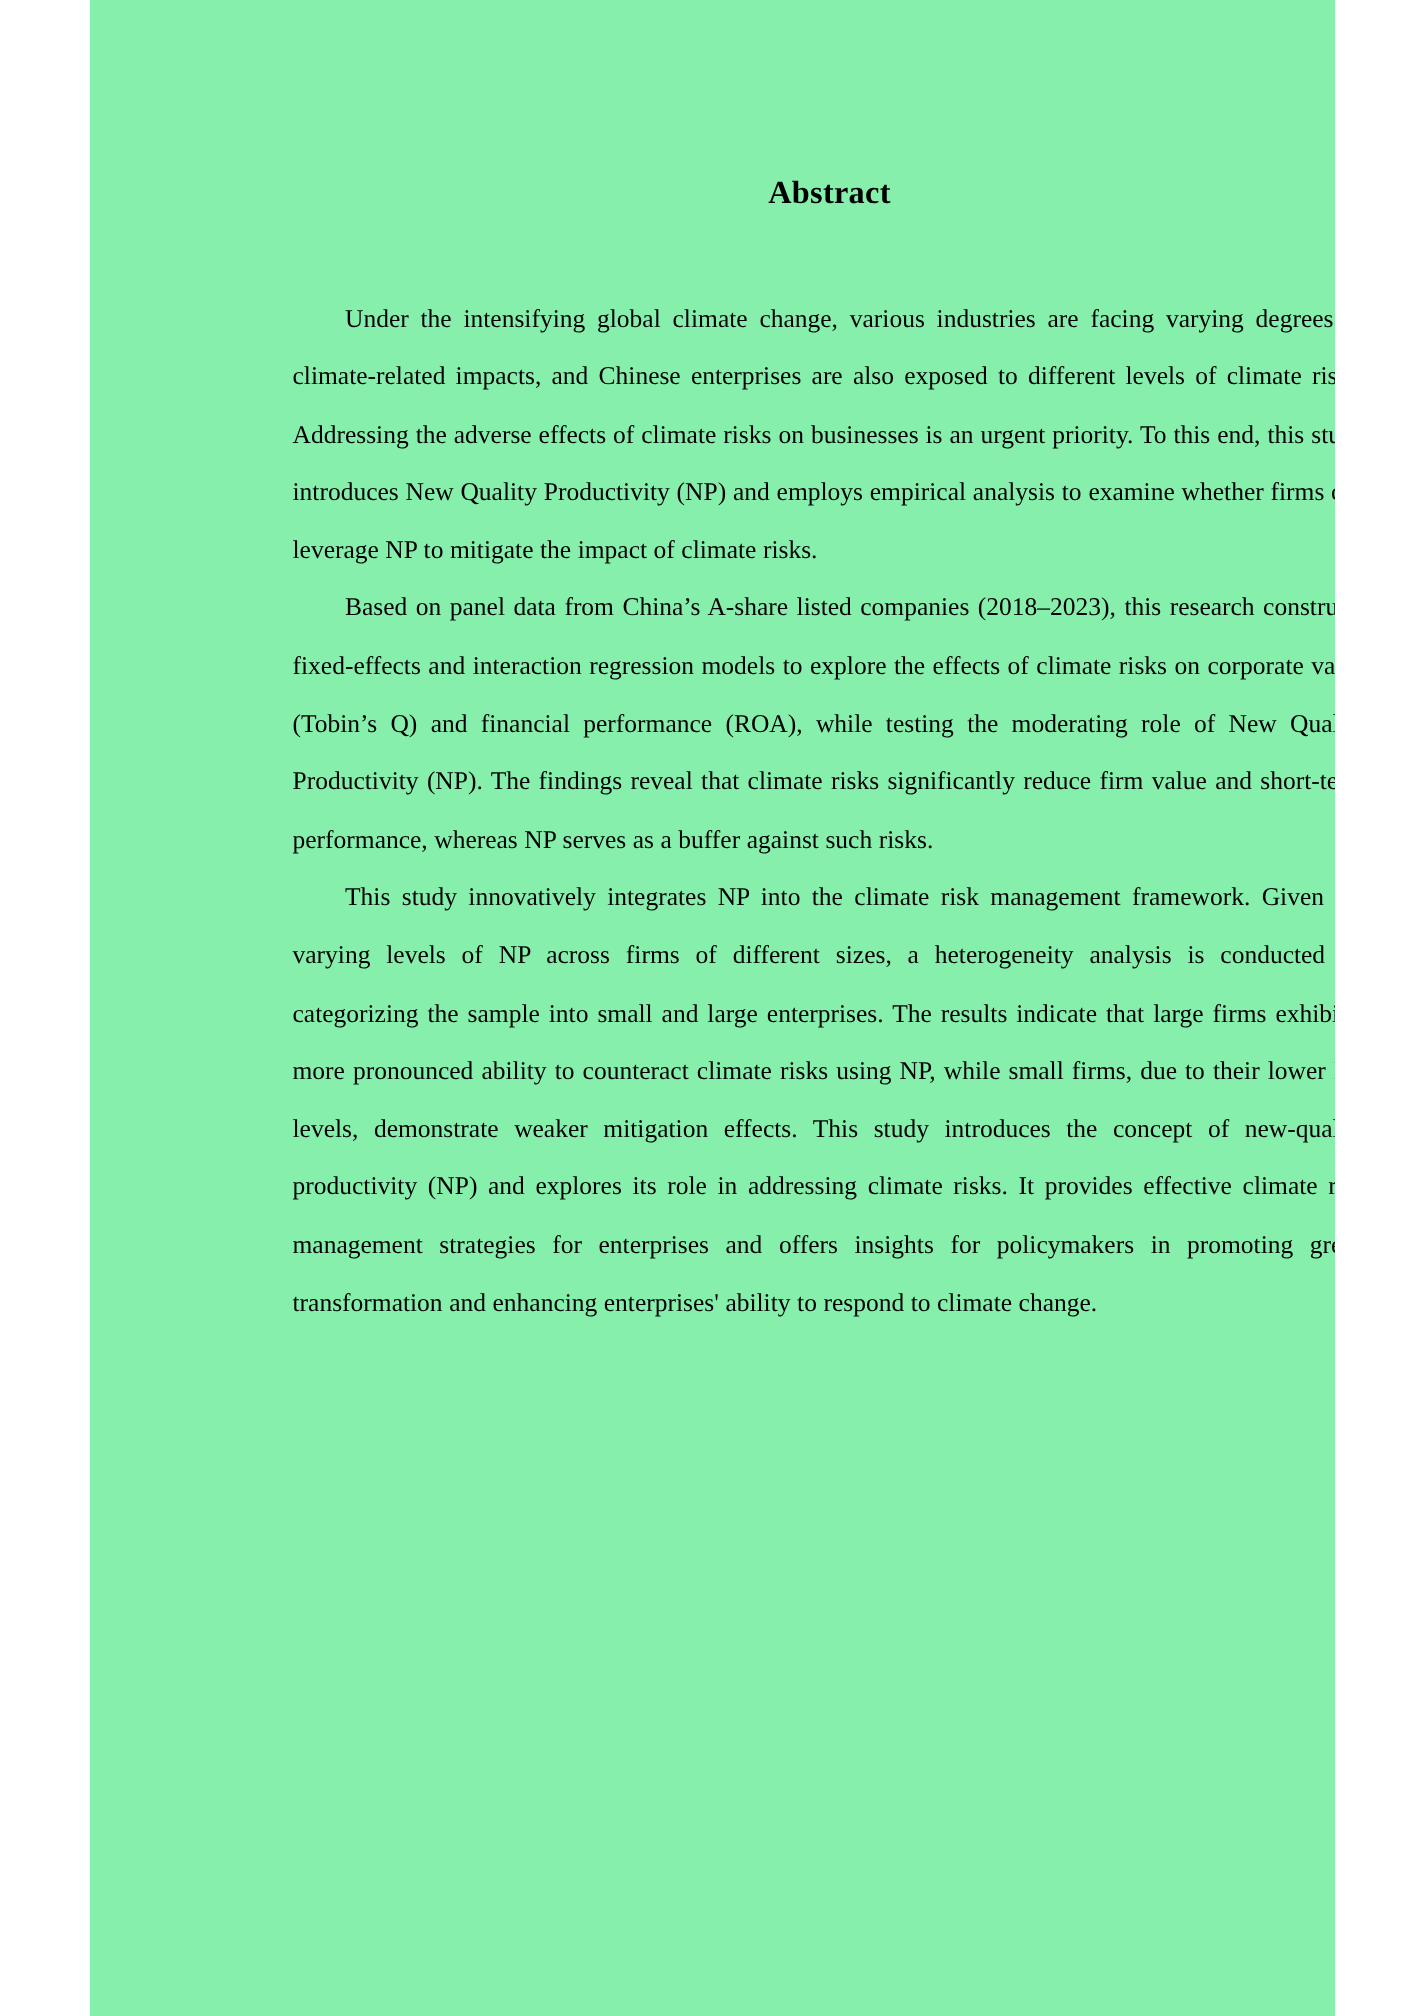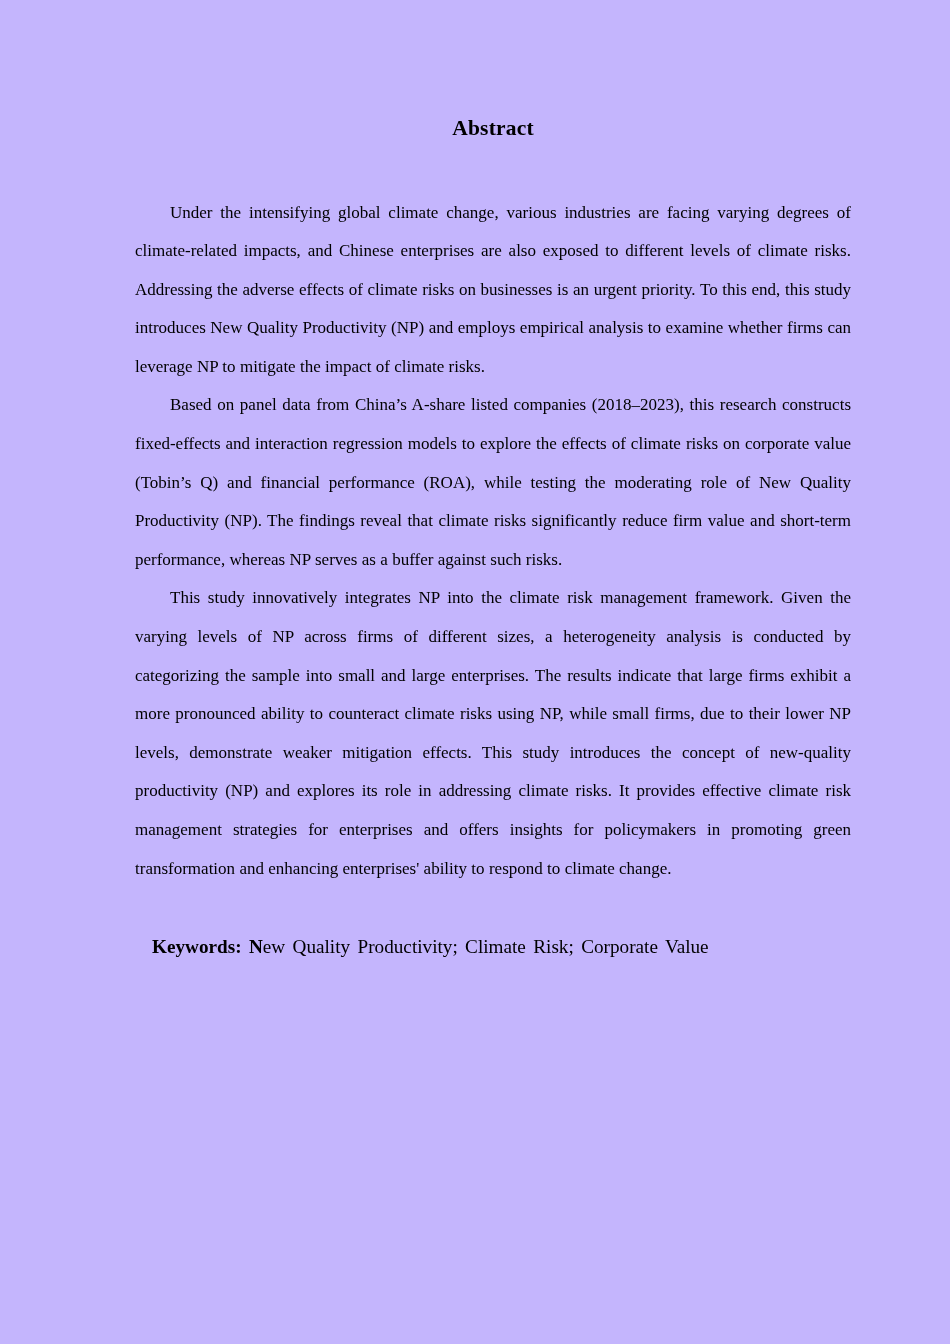--- a/index.html
+++ b/index.html
@@ -8,24 +8,24 @@
     padding: 0;
     background: #ffffff;
   }
   body {
     font-family: "Liberation Serif", "DejaVu Serif", serif;
     color: #000000;
     -webkit-font-smoothing: antialiased;
   }
   .page {
     position: relative;
-    width: 950px;
+    width: 830px;
     height: 1344px;
     margin: 0 auto;
-    background: #c4b5fd;
+    background: #86efac;
     overflow: hidden;
     box-sizing: border-box;
   }
   .content {
     position: absolute;
     left: 135px;
     top: 0;
     width: 716px; 
   }
   .doc-title {
@@ -83,17 +83,16 @@
     <h1 class="doc-title">Abstract</h1>
 
     <div class="body-block">
 
       <p class="para">Under the intensifying global climate change, various industries are facing varying degrees of climate-related impacts, and Chinese enterprises are also exposed to different levels of climate risks. Addressing the adverse effects of climate risks on businesses is an urgent priority. To this end, this study introduces New Quality Productivity (NP) and employs empirical analysis to examine whether firms can leverage NP to mitigate the impact of climate risks.</p>
 
       <p class="para">Based on panel data from China’s A-share listed companies (2018–2023), this research constructs fixed-effects and interaction regression models to explore the effects of climate risks on corporate value (Tobin’s Q) and financial performance (ROA), while testing the moderating role of New Quality Productivity (NP). The findings reveal that climate risks significantly reduce firm value and short-term performance, whereas NP serves as a buffer against such risks.</p>
 
       <p class="para">This study innovatively integrates NP into the climate risk management framework. Given the varying levels of NP across firms of different sizes, a heterogeneity analysis is conducted by categorizing the sample into small and large enterprises. The results indicate that large firms exhibit a more pronounced ability to counteract climate risks using NP, while small firms, due to their lower NP levels, demonstrate weaker mitigation effects. This study introduces the concept of new-quality productivity (NP) and explores its role in addressing climate risks. It provides effective climate risk management strategies for enterprises and offers insights for policymakers in promoting green transformation and enhancing enterprises' ability to respond to climate change.</p>
 
-      <p class="keywords-line"><span class="kw-label">Keywords:</span><span>&nbsp;</span><span class="kw-cap">N</span><span class="kw-rest">ew Quality Productivity; Climate Risk; Corporate Value</span></p>
 
     </div>
   </div>
 </div>
 
 </body></html>

